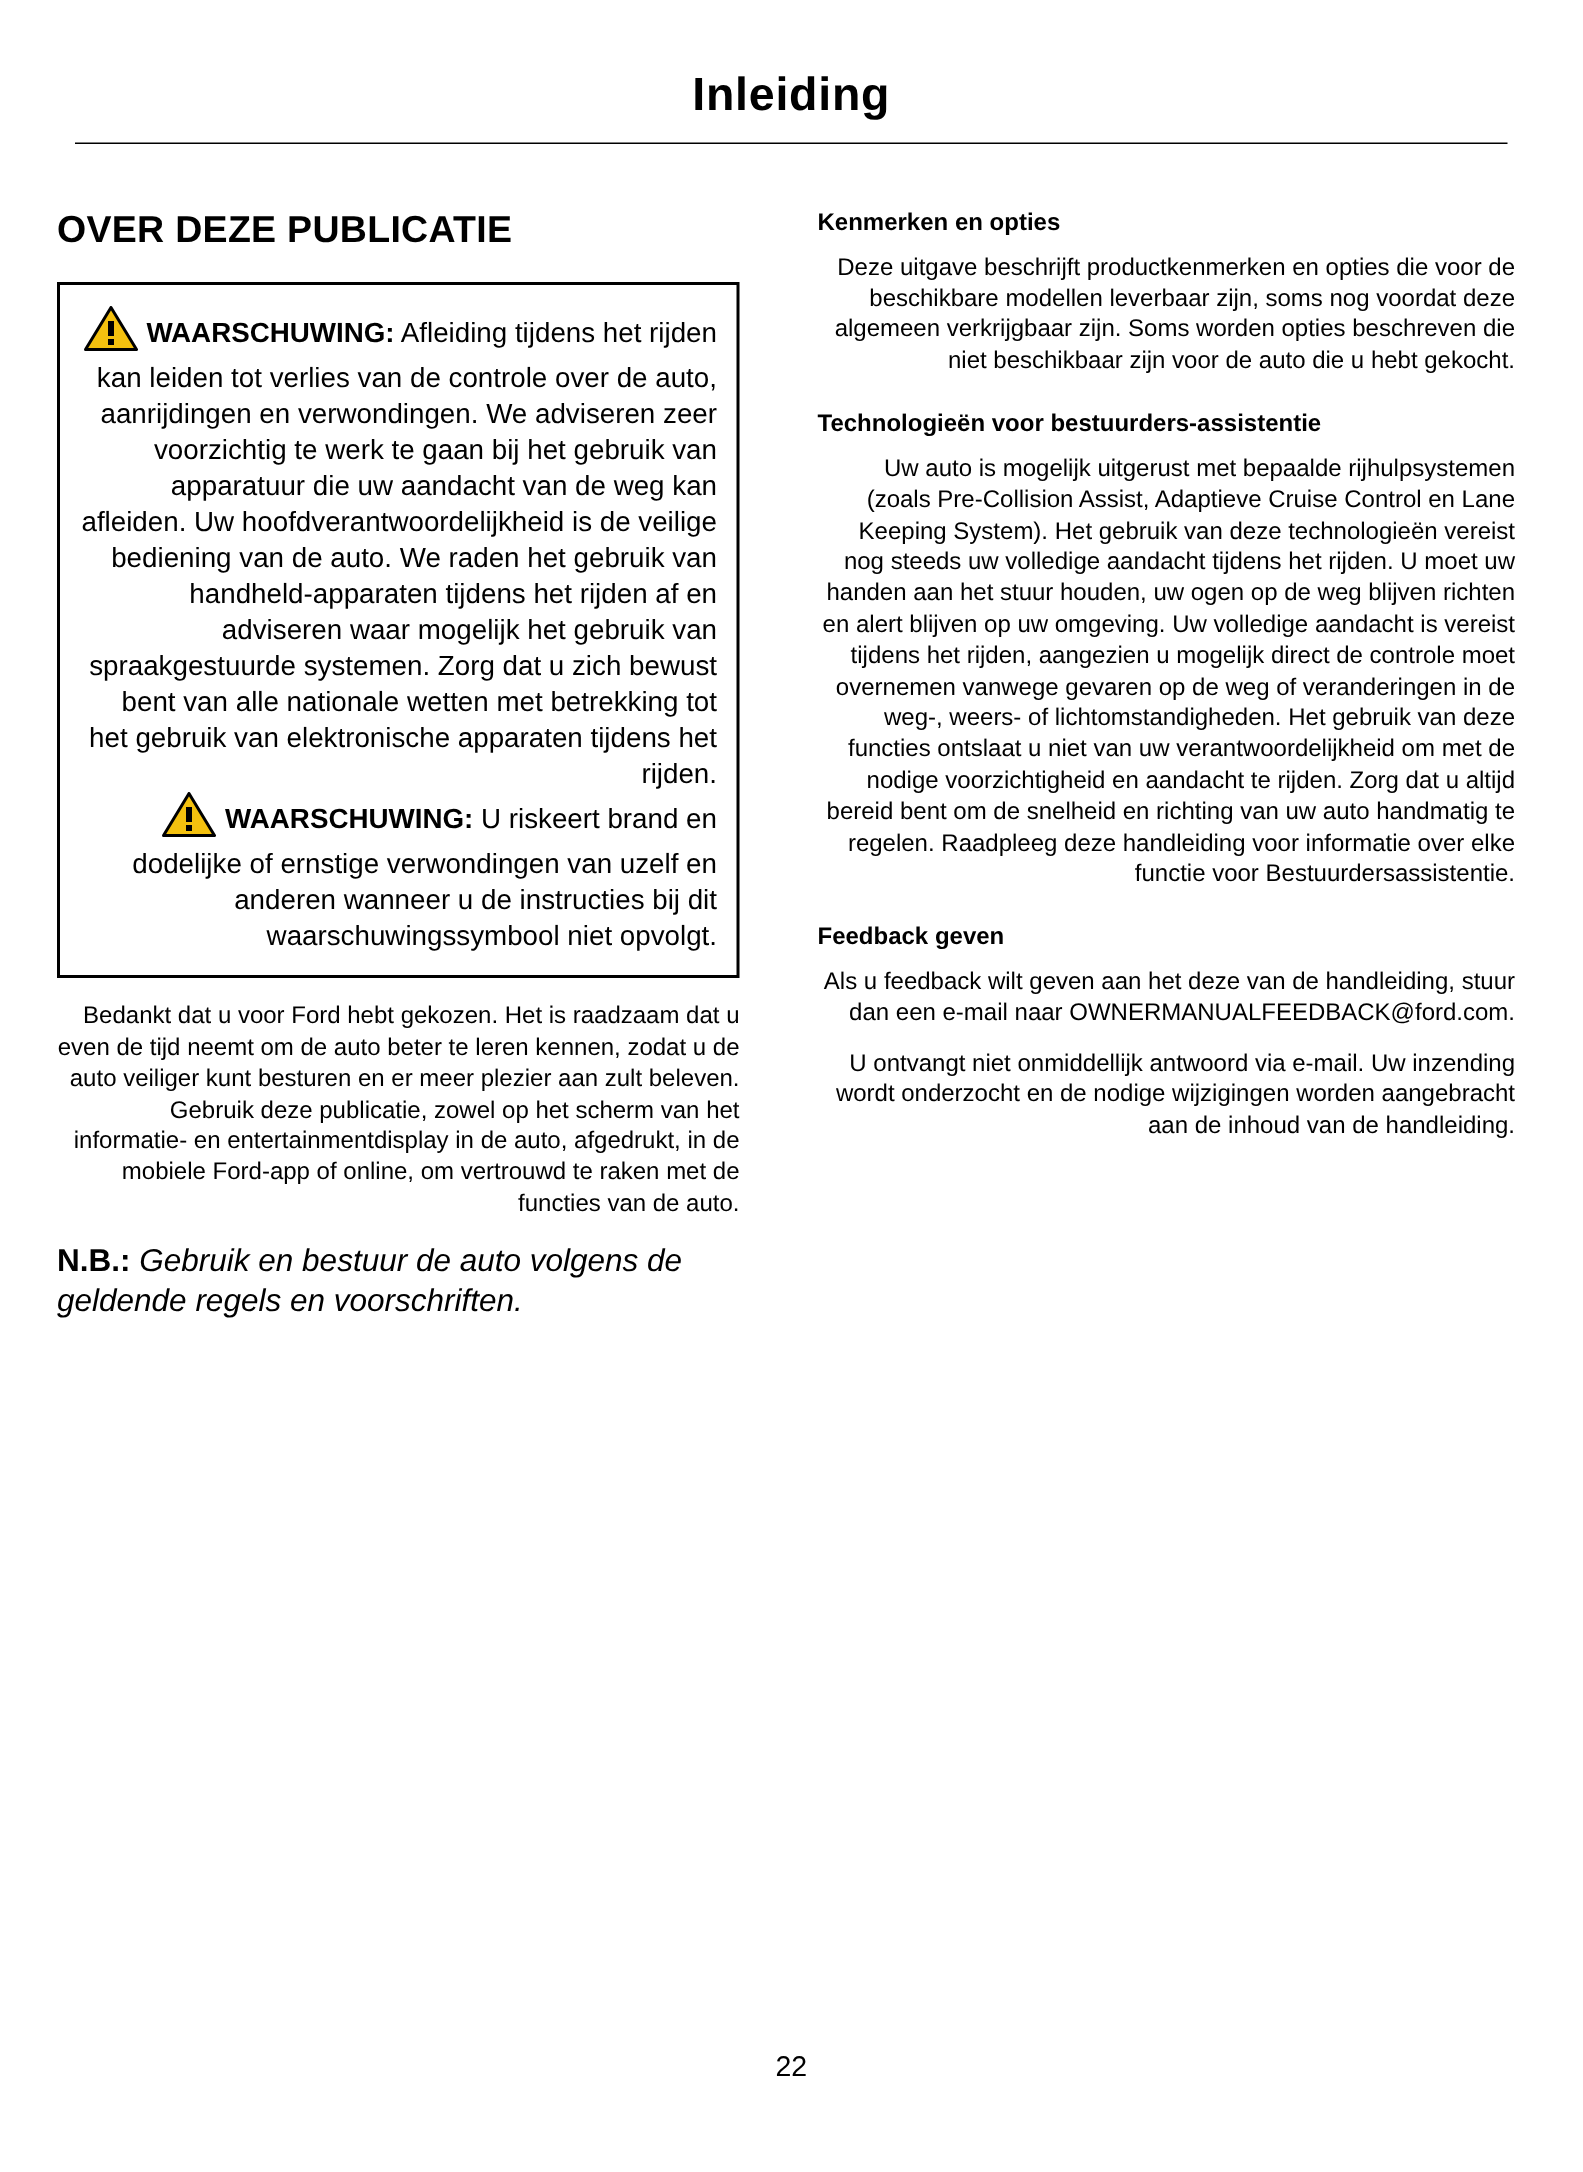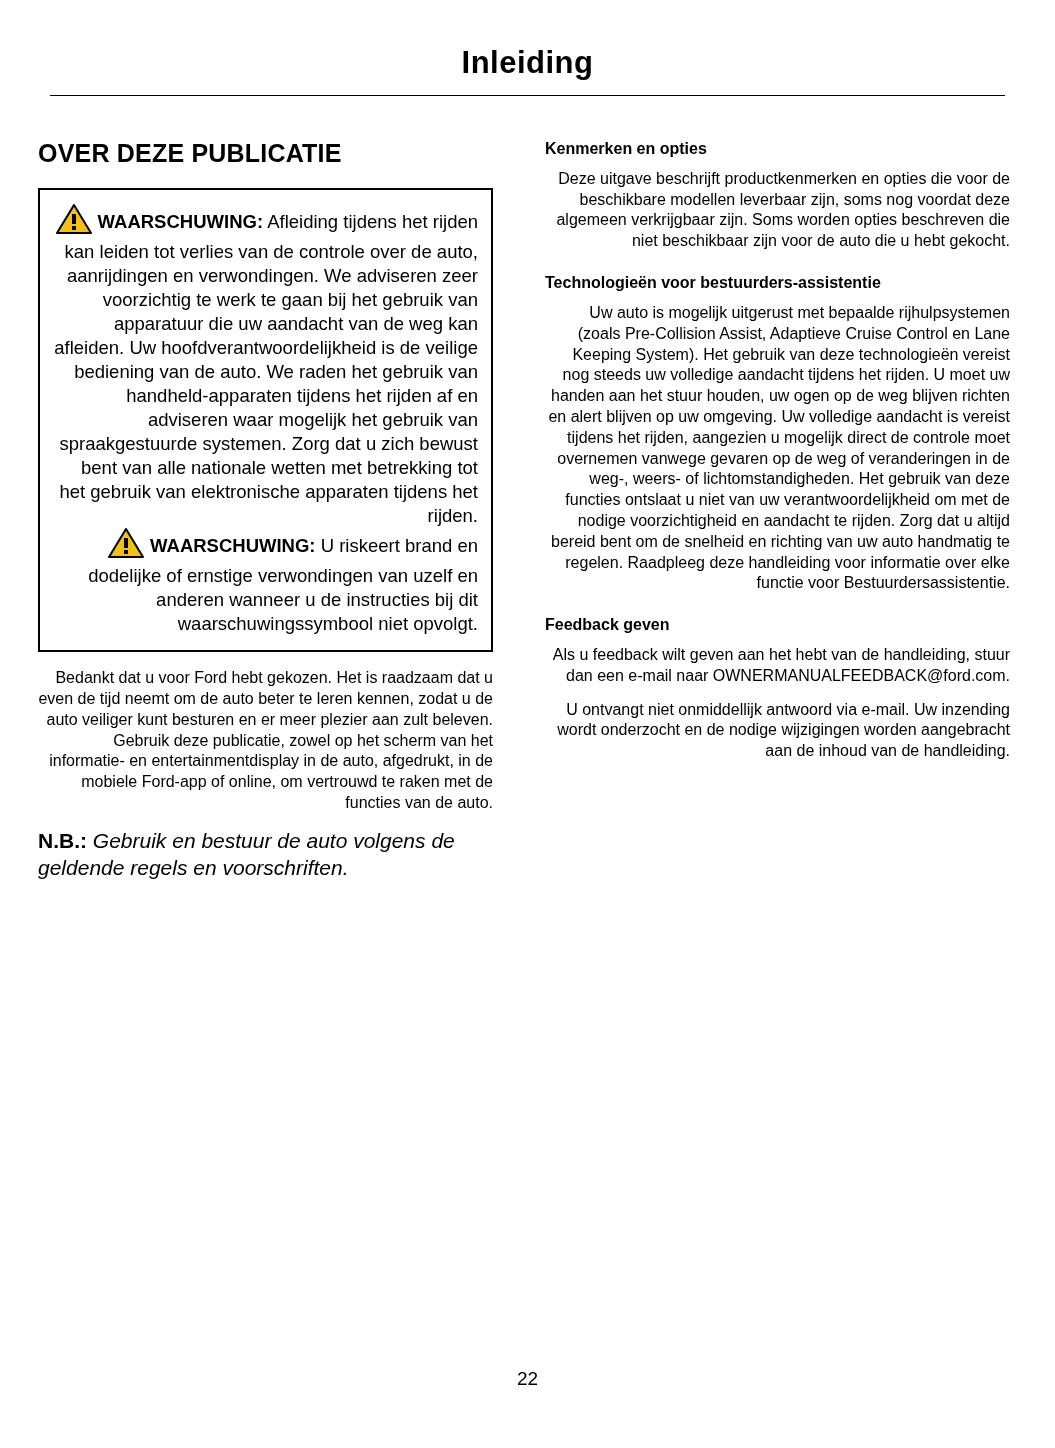--- a/index.html
+++ b/index.html
@@ -162,21 +162,21 @@
 
     <div class="col col-right">
 
       <h2 class="sub-title first">Kenmerken en opties</h2>
       <p class="body">Deze uitgave beschrijft productkenmerken en opties die voor de beschikbare modellen leverbaar zijn, soms nog voordat deze algemeen verkrijgbaar zijn. Soms worden opties beschreven die niet beschikbaar zijn voor de auto die u hebt gekocht.</p>
 
       <h2 class="sub-title">Technologieën voor bestuurders-assistentie</h2>
       <p class="body">Uw auto is mogelijk uitgerust met bepaalde rijhulpsystemen (zoals Pre-Collision Assist, Adaptieve Cruise Control en Lane Keeping System). Het gebruik van deze technologieën vereist nog steeds uw volledige aandacht tijdens het rijden. U moet uw handen aan het stuur houden, uw ogen op de weg blijven richten en alert blijven op uw omgeving. Uw volledige aandacht is vereist tijdens het rijden, aangezien u mogelijk direct de controle moet overnemen vanwege gevaren op de weg of veranderingen in de weg-, weers- of lichtomstandigheden. Het gebruik van deze functies ontslaat u niet van uw verantwoordelijkheid om met de nodige voorzichtigheid en aandacht te rijden. Zorg dat u altijd bereid bent om de snelheid en richting van uw auto handmatig te regelen. Raadpleeg deze handleiding voor informatie over elke functie voor Bestuurdersassistentie.</p>
 
       <h2 class="sub-title">Feedback geven</h2>
-      <p class="body">Als u feedback wilt geven aan het hebt van de handleiding, stuur dan een e-mail naar OWNERMANUALFEEDBACK@ford.com.</p>
+      <p class="body">Als u feedback wilt geven aan het deze van de handleiding, stuur dan een e-mail naar OWNERMANUALFEEDBACK@ford.com.</p>
       <p class="body">U ontvangt niet onmiddellijk antwoord via e-mail. Uw inzending wordt onderzocht en de nodige wijzigingen worden aangebracht aan de inhoud van de handleiding.</p>
 
     </div>
 
   </div>
 
   <div class="footer">
     <span>22</span>
   </div>
 

